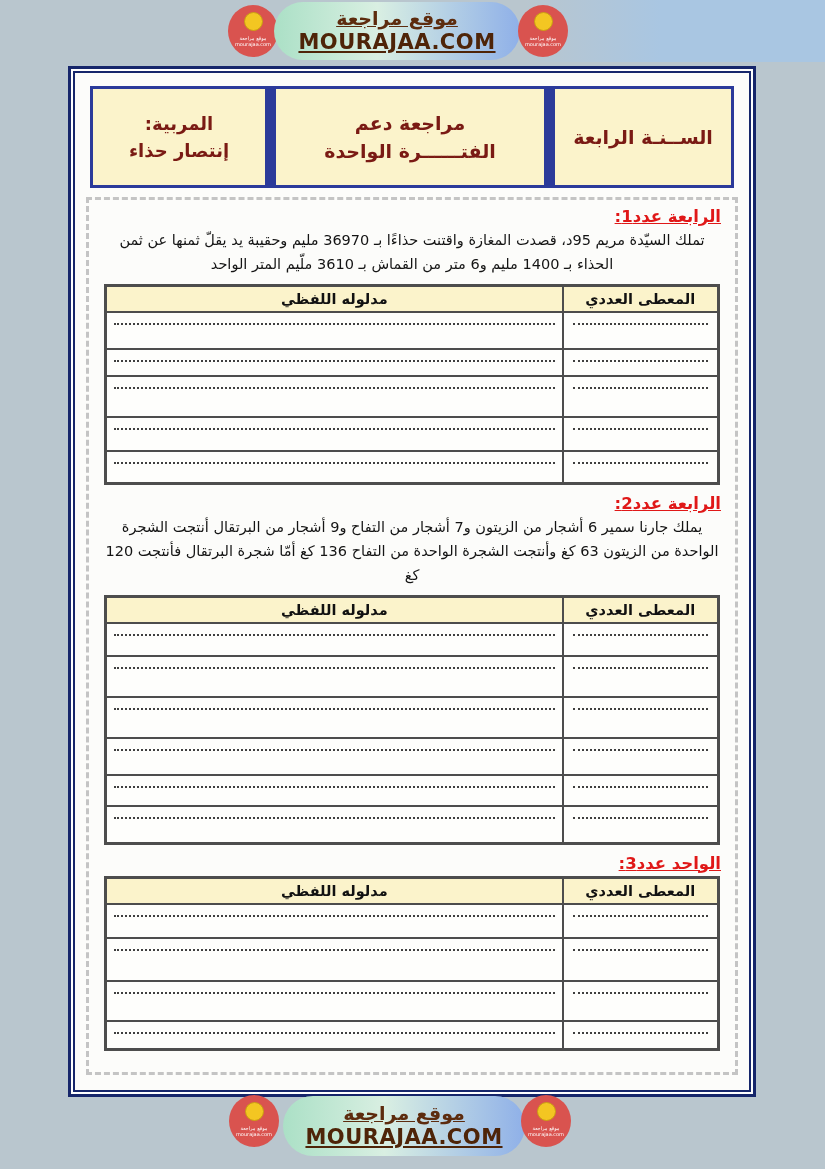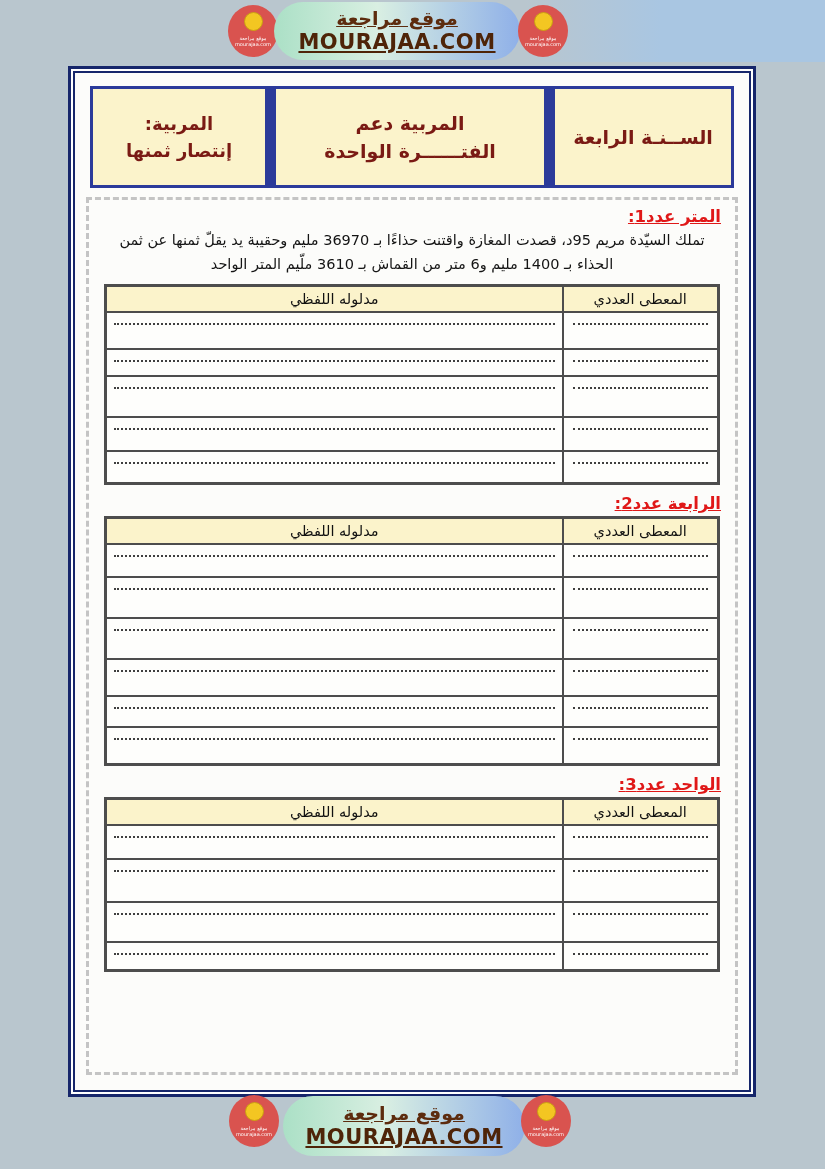--- a/index.html
+++ b/index.html
@@ -116,21 +116,21 @@
     width:calc(100% - 6px);
     margin:0 3px 7px;
     border-collapse:collapse;
     border:3px solid var(--table_gray);
   }
   table.blank-table th, table.blank-table td{
     border:2.5px solid var(--table_gray);
   }
   table.blank-table th{
     background:var(--cell_yellow);
-    font-size:14.5px;font-weight:normal;color:#111;
+    font-size:14.5px;font-weight:bold;color:#111;
     height:27px;text-align:center;
   }
   th.num-col{width:156px;}
   td.num-cell,td.verb-cell{vertical-align:top;background:#fefefc;}
   .dotline{
     border-top:2px dotted #3f3f3f;
     margin:10px 7px 0;
     height:0;
   }
   td.num-cell .dotline{margin:10px 9px 0;}
@@ -159,33 +159,33 @@
   </div>
 </div>
 
 <div class="paper">
 
   <div class="head-table">
     <div class="head-cell hc-grade">
       <span>الســنـة الرابعة</span>
     </div>
     <div class="head-cell hc-title">
-      <span>المربية دعم</span>
+      <span>مراجعة دعم</span>
       <span>الفتــــــرة الواحدة</span>
     </div>
     <div class="head-cell hc-teacher">
       <span>المربية:</span>
-      <span>إنتصار ثمنها</span>
+      <span>إنتصار حذاء</span>
     </div>
   </div>
 
   <div class="content">
 
     <section>
-      <h3 class="act-title">المتر عدد1:</h3>
+      <h3 class="act-title">الرابعة عدد1:</h3>
       <p class="act-text">تملك السيّدة مريم 95د، قصدت المغازة واقتنت حذاءًا بـ 36970 مليم وحقيبة يد يقلّ ثمنها عن ثمن الحذاء بـ 1400 مليم و6 متر من القماش بـ 3610 ملّيم المتر الواحد</p>
       <table class="blank-table">
         <thead>
           <tr>
             <th class="num-col">المعطى العددي</th>
             <th class="verb-col">مدلوله اللفظي</th>
           </tr>
         </thead>
         <tbody>
             <tr style="height: 37px;">
@@ -227,20 +227,21 @@
               <td class="verb-cell">
                 <div class="dotline"></div>
               </td>
             </tr>
           </tbody>
       </table>
     </section>
 
     <section>
       <h3 class="act-title">الرابعة عدد2:</h3>
+      <p class="act-text">يملك جارنا سمير 6 أشجار من الزيتون و7 أشجار من التفاح و9 أشجار من البرتقال أنتجت الشجرة الواحدة من الزيتون 63 كغ وأنتجت الشجرة الواحدة من التفاح 136 كغ أمّا شجرة البرتقال فأنتجت 120 كغ</p>
       <table class="blank-table">
         <thead>
           <tr>
             <th class="num-col">المعطى العددي</th>
             <th class="verb-col">مدلوله اللفظي</th>
           </tr>
         </thead>
         <tbody>
             <tr style="height: 33px;">
               <td class="num-cell">

